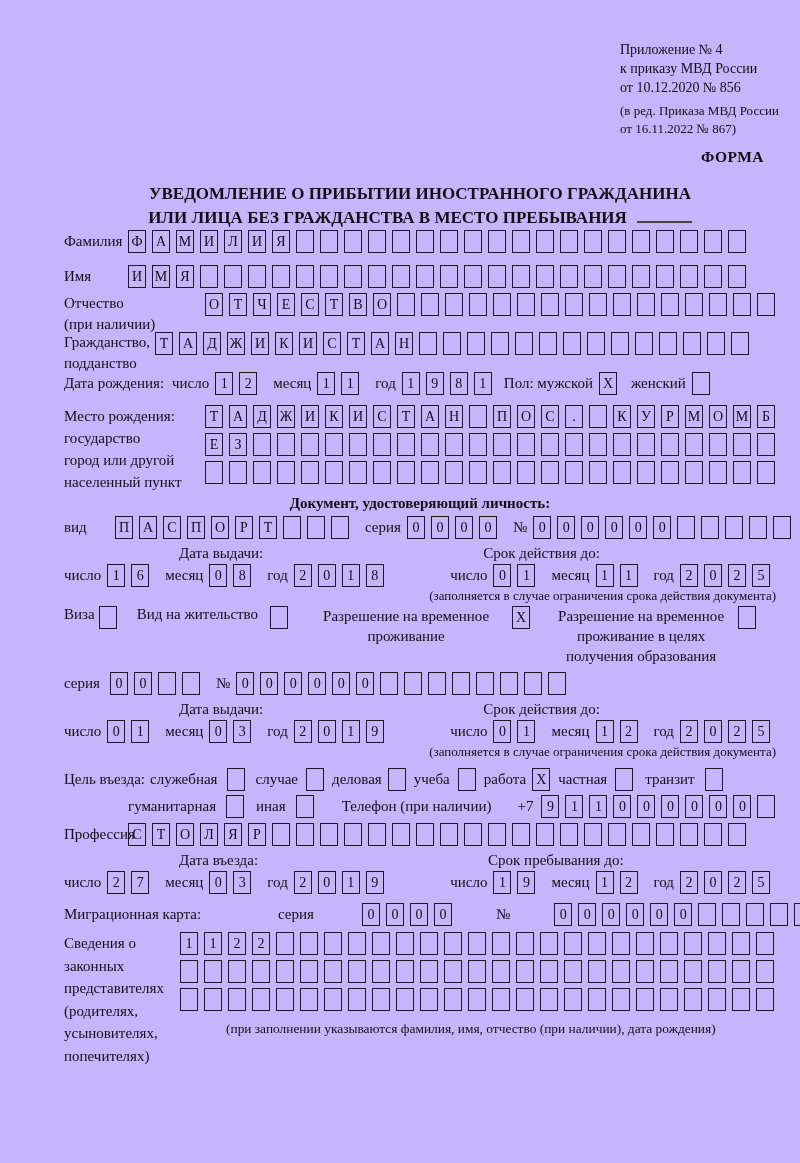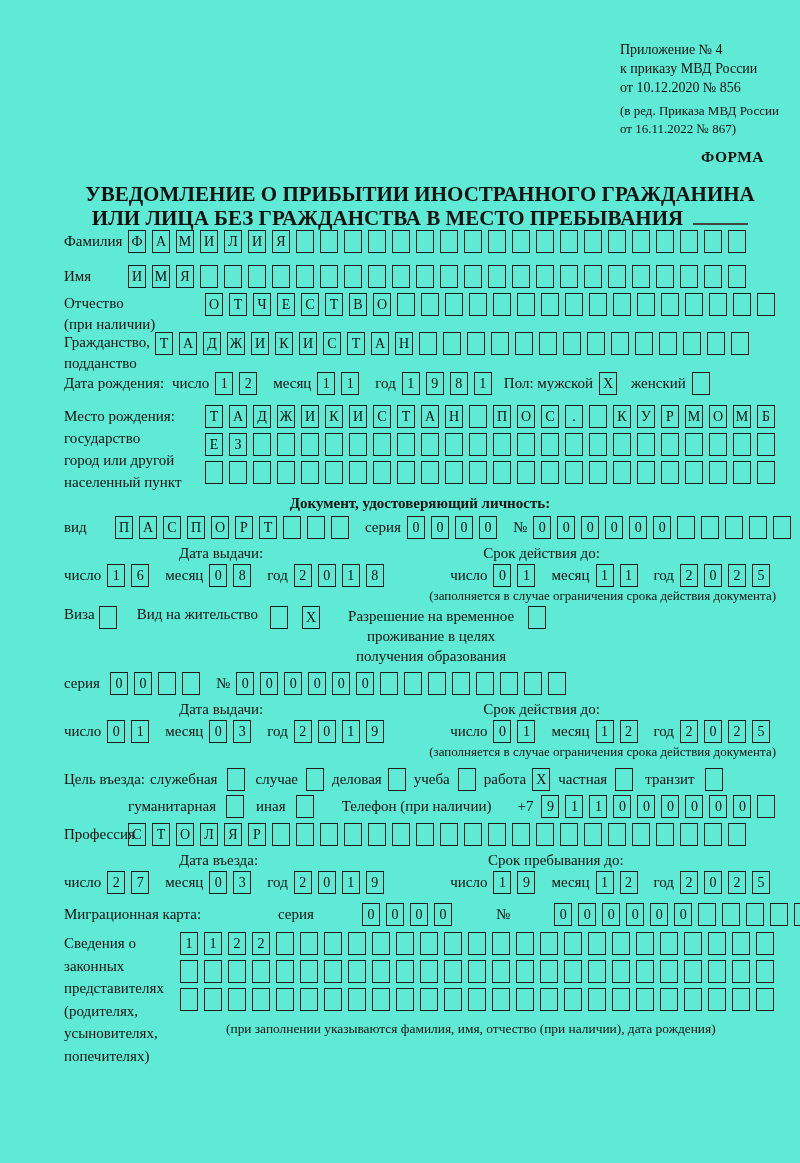--- a/index.html
+++ b/index.html
@@ -1,32 +1,32 @@
 <!DOCTYPE html>
 <html><head>
 <meta charset="utf-8">
 <style>
   html,body{margin:0;padding:0;background:#888;}
   .page{
     position:relative;
     width:800px;height:1163px;
     margin:0 auto;
-    background:#5eead4;
+    background:#c4b5fd;
     font-family:"Liberation Serif","DejaVu Serif",serif;
     color:#111;
     box-sizing:border-box;
     padding:0 24px 0 64px;
     overflow:hidden;
   }
   
   .appendix{position:absolute;left:620px;top:40px;font-size:14px;line-height:19px;}
   .appendix .edition{margin-top:5px;font-size:13px;line-height:18px;}
   .forma{position:absolute;right:36px;top:148px;font-weight:bold;font-size:15.5px;letter-spacing:.5px;}
 
-  .title{margin-top:182px;text-align:center;font-weight:bold;font-size:21px;line-height:24px;}
+  .title{margin-top:182px;text-align:center;font-weight:bold;font-size:17px;line-height:24px;}
   .tunder{display:inline-block;width:55px;border-bottom:2px solid #444;margin-left:10px;}
 
   .sec-heading{margin-top:21px;font-weight:bold;font-size:14.6px;letter-spacing:.2px;}
 
   .row{display:flex;align-items:center;}
   .row.top{align-items:flex-start;}
   .lbl{font-size:15px;flex:0 0 auto;}
   .lbl2{font-size:15px;line-height:21px;flex:0 0 auto;}
   .cells{display:flex;flex:0 0 auto;}
   .cell{
@@ -406,20 +406,21 @@
 
   <div class="row top" style="margin-top:2px;">
     <span class="lbl">Виза</span>
     <span class="cells" style="margin-left:4px;">
         <span class="cell"></span>
       </span>
     <span class="lbl" style="margin-left:14px;">Вид на жительство</span>
     <span class="cells" style="margin-left:12px;">
         <span class="cell"></span>
       </span>
+    <span class="wraplbl" style="margin-left:14px;width:196px;">Разрешение на временное проживание</span>
     <span class="cells" style="margin-left:8px;">
         <span class="cell">X</span>
       </span>
     <span class="wraplbl" style="margin-left:14px;width:182px;">Разрешение на временное проживание в целях получения образования</span>
     <span class="cells" style="margin-left:6px;">
         <span class="cell"></span>
       </span>
   </div>
 
   <div class="row" style="margin-top:6px;">

